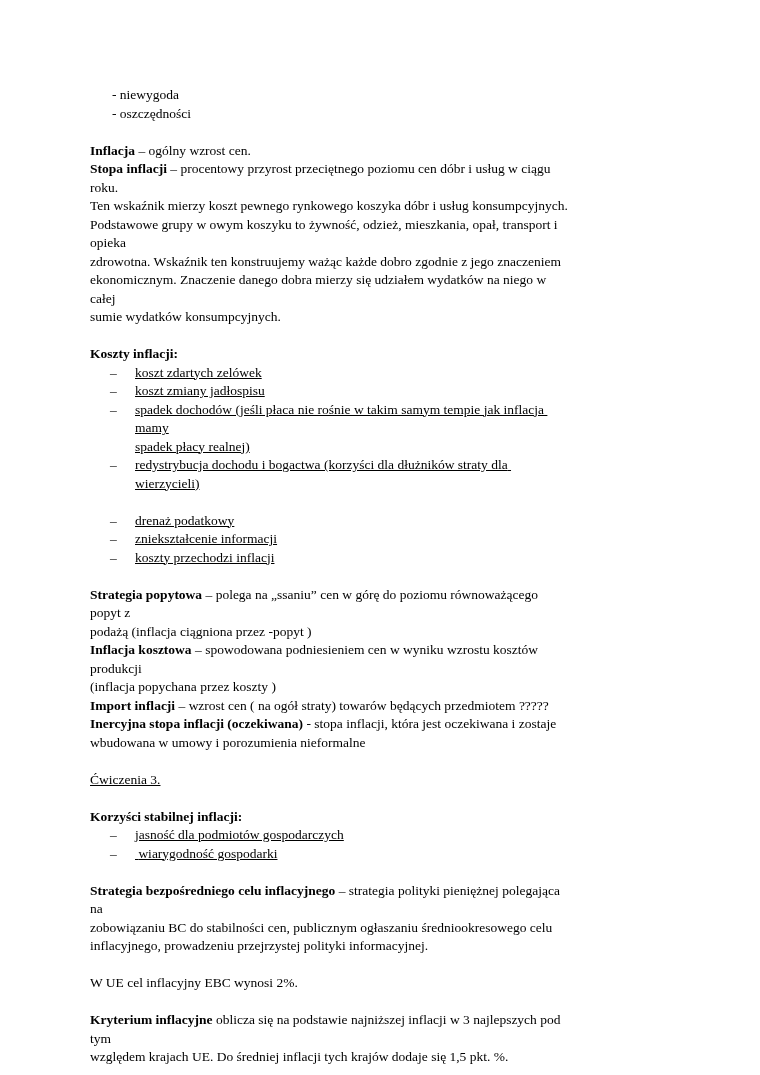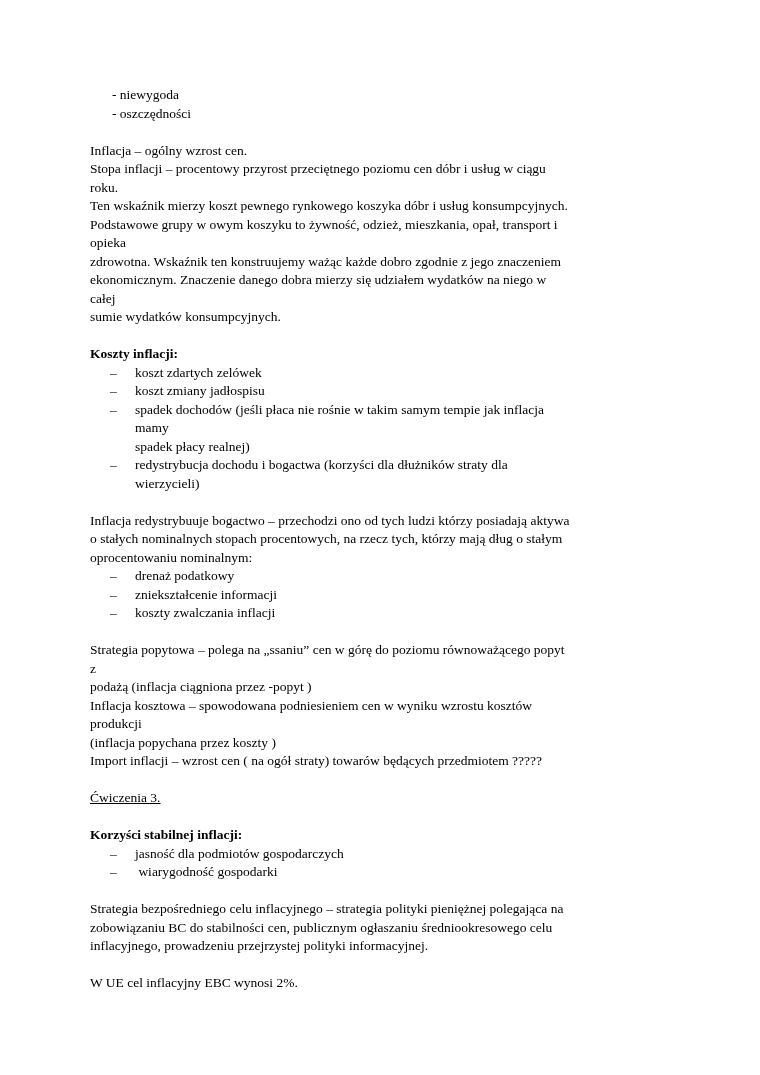--- a/index.html
+++ b/index.html
@@ -27,33 +27,34 @@
   }
   .block:last-child { margin-bottom: 0; }
   p {
     margin: 0;
     white-space: pre-line;
   }
   .indent-line {
     padding-left: 22px;
     white-space: pre-wrap;
   }
-  b { font-weight: normal; }
+  b { font-weight: bold; }
   .bold { font-weight: bold; }
   .underline { text-decoration: underline; text-align: center; }
   .li {
     display: flex;
     padding-left: 20px;
   }
   .li .marker {
     flex: 0 0 25px;
   }
   .li .item-text {
     flex: 1;
     white-space: pre-wrap;
+    text-decoration: underline;
   }
 </style>
 </head>
 <body>
 
 <div class="page">
 
   <div class="block">
     <p class="indent-line">- niewygoda</p>
     <p class="indent-line">- oszczędności</p>
@@ -84,43 +85,42 @@
       <span class="item-text">spadek dochodów (jeśli płaca nie rośnie w takim samym tempie jak inflacja mamy
 spadek płacy realnej)</span>
     </div>
     <div class="li">
       <span class="marker">–</span>
       <span class="item-text">redystrybucja dochodu i bogactwa (korzyści dla dłużników straty dla wierzycieli)</span>
     </div>
   </div>
 
   <div class="block">
-    <p><b>Inflacja redystrybuuje bogactwo</b><span> – przechodzi ono od tych ludzi którzy posiadają aktywa
-o stałych nominalnych stopach procentowych, na rzecz tych, którzy mają dług o stałym
-oprocentowaniu nominalnym:</span></p>
     <div class="li">
       <span class="marker">–</span>
       <span class="item-text">drenaż podatkowy</span>
     </div>
     <div class="li">
       <span class="marker">–</span>
       <span class="item-text">zniekształcenie informacji</span>
     </div>
     <div class="li">
       <span class="marker">–</span>
-      <span class="item-text">koszty zwalczania inflacji</span>
+      <span class="item-text">koszty przechodzi inflacji</span>
     </div>
   </div>
 
   <div class="block">
     <p><b>Strategia popytowa</b><span> – polega na „ssaniu” cen w górę do poziomu równoważącego popyt z
 podażą (inflacja ciągniona przez -popyt )</span></p>
     <p><b>Inflacja kosztowa</b><span> – spowodowana podniesieniem cen w wyniku wzrostu kosztów produkcji
 (inflacja popychana przez koszty )</span></p>
     <p><b>Import inflacji</b><span> – wzrost cen ( na ogół straty) towarów będących przedmiotem ?????</span></p>
+    <p><b>Inercyjna stopa inflacji (oczekiwana)</b><span> - stopa inflacji, która jest oczekiwana i zostaje
+wbudowana w umowy i porozumienia nieformalne</span></p>
   </div>
 
   <div class="block">
     <p><span class="underline">Ćwiczenia 3.</span></p>
   </div>
 
   <div class="block">
     <p class="bold">Korzyści stabilnej inflacji:</p>
     <div class="li">
       <span class="marker">–</span>
@@ -135,14 +135,18 @@
   <div class="block">
     <p><b>Strategia bezpośredniego celu inflacyjnego</b><span> – strategia polityki pieniężnej polegająca na
 zobowiązaniu BC do stabilności cen, publicznym ogłaszaniu średniookresowego celu
 inflacyjnego, prowadzeniu przejrzystej polityki informacyjnej.</span></p>
   </div>
 
   <div class="block">
     <p>W UE cel inflacyjny EBC wynosi 2%.</p>
   </div>
 
+  <div class="block">
+    <p><b>Kryterium inflacyjne</b><span> oblicza się na podstawie najniższej inflacji w 3 najlepszych pod tym
+względem krajach UE. Do średniej inflacji tych krajów dodaje się 1,5 pkt. %.</span></p>
+  </div>
 
 </div>
 
 </body></html>

